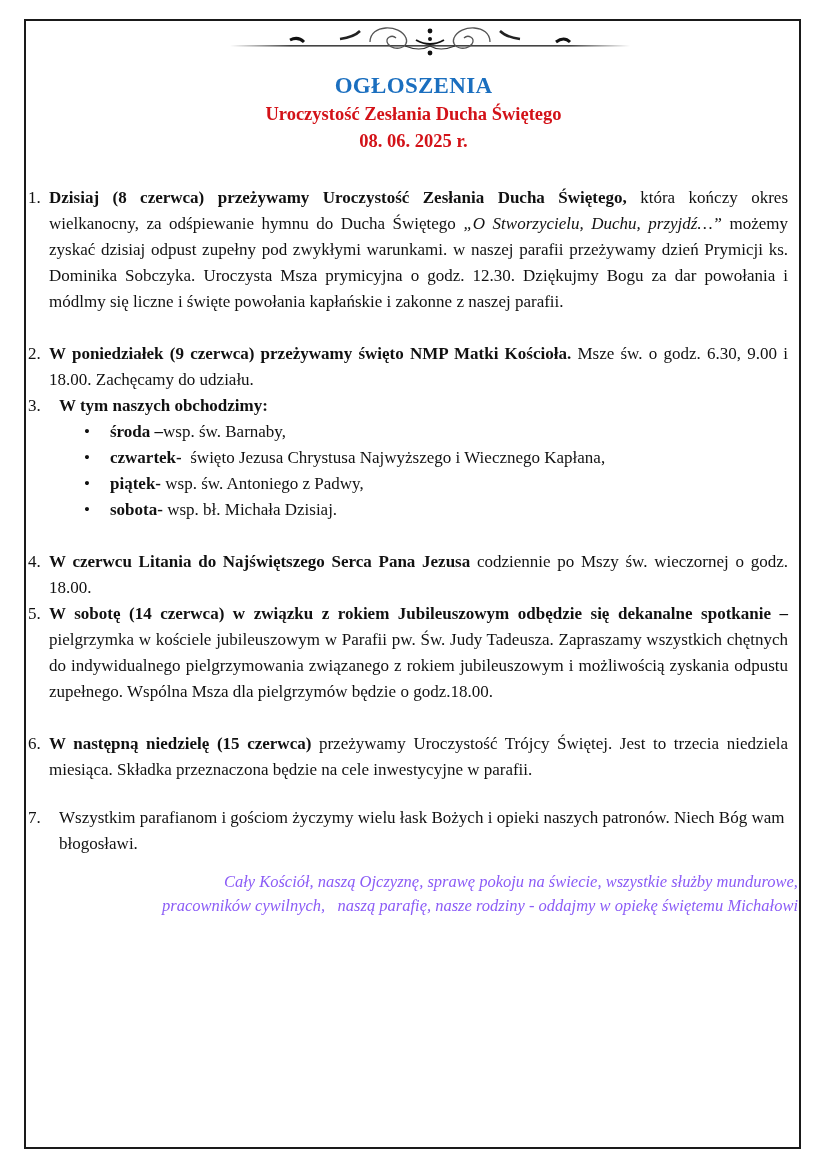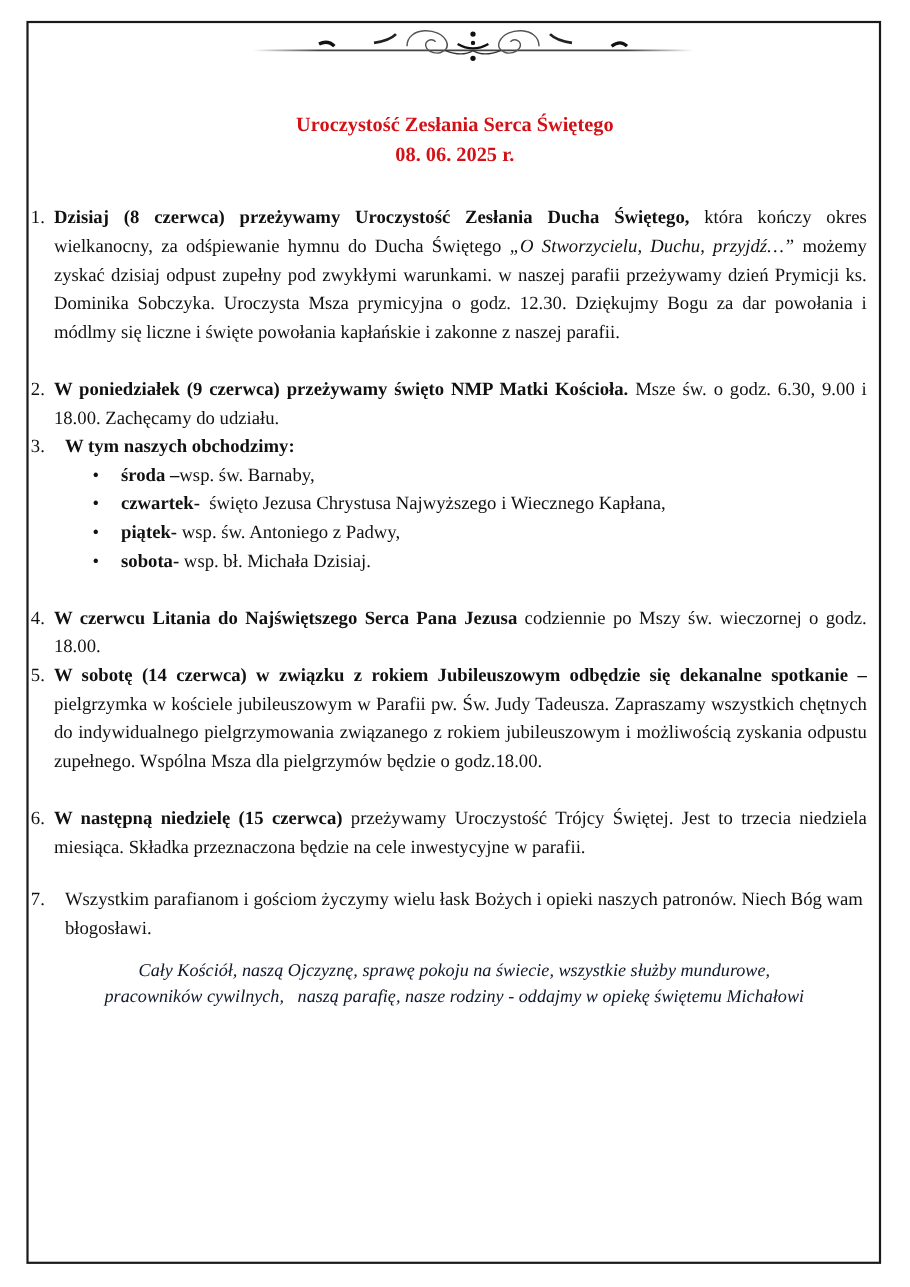--- a/index.html
+++ b/index.html
@@ -37,23 +37,23 @@
     .item.wide { padding-left: 31px; }
     b { font-weight: bold; }
     i { font-style: italic; margin-top: 36px; }
 
     .bullets { position: absolute; left: 80px; width: 700px;
       font-family: "Liberation Serif", serif; font-size: 17px; line-height: 26px; }
     .bullet-row { position: relative; padding-left: 30px; }
     .bullet-row .dot { position: absolute; left: 4px; top: 0; }
 
     .prayer {
-      position: absolute; left: 40px; width: 760px; text-align: center;
+      position: absolute; left: 40px; width: 760px; text-align: right;
       font-family: "Liberation Serif", serif; font-style: italic;
-      font-size: 16.5px; line-height: 24px; color: #0f172a;
+      font-size: 16.5px; line-height: 24px; color: #8b5cf6;
     }
   </style>
 </head>
 <body>
 
 <div class="page-frame"></div>
 
 <div class="doc">
 
   <svg class="ornament" viewBox="0 0 400 40">
@@ -72,21 +72,22 @@
     <path d="M290 17 q-14 -2 -20 -8" stroke="#222" stroke-width="2.5" fill="none"></path>
     <path d="M140 20 c0 -18 30 -18 36 -4 c4 10 -12 14 -18 6 c-4 -6 4 -10 8 -6" stroke="#555" stroke-width="1.3" fill="none"></path>
     <path d="M260 20 c0 -18 -30 -18 -36 -4 c-4 10 12 14 18 6 c4 -6 -4 -10 -8 -6" stroke="#555" stroke-width="1.3" fill="none"></path>
     <circle cx="200" cy="9" r="2.4" fill="#111"></circle>
     <circle cx="200" cy="17" r="2" fill="#111"></circle>
     <path d="M186 18 q14 8 28 0" stroke="#111" stroke-width="2" fill="none"></path>
     <circle cx="200" cy="31" r="2.4" fill="#111"></circle>
     <path d="M175 24 q15 6 25 0 q10 6 25 0" stroke="#333" stroke-width="1.2" fill="none"></path>
   </svg>
 
-  <div class="subtitle s1">Uroczystość Zesłania Serca Świętego</div>
+  <div class="title">OGŁOSZENIA</div>
+  <div class="subtitle s1">Uroczystość Zesłania Ducha Świętego</div>
   <div class="subtitle s2">08. 06. 2025 r.</div>
 
   <div class="body-text" style="top:185px;">
     <div class="item">
       <span class="num">1.</span>
       <b>Dzisiaj (8 czerwca) przeżywamy Uroczystość Zesłania Ducha Świętego,</b><span> która kończy okres wielkanocny, za odśpiewanie hymnu do Ducha Świętego </span><i>„O Stworzycielu, Duchu, przyjdź…”</i><span> możemy zyskać dzisiaj odpust zupełny pod zwykłymi warunkami. w naszej parafii przeżywamy dzień Prymicji ks. Dominika Sobczyka. Uroczysta Msza prymicyjna o godz. 12.30. Dziękujmy Bogu za dar powołania i módlmy się liczne i święte powołania kapłańskie i zakonne z naszej parafii.</span>
     </div>
   </div>
 
   <div class="body-text" style="top:341px;">

